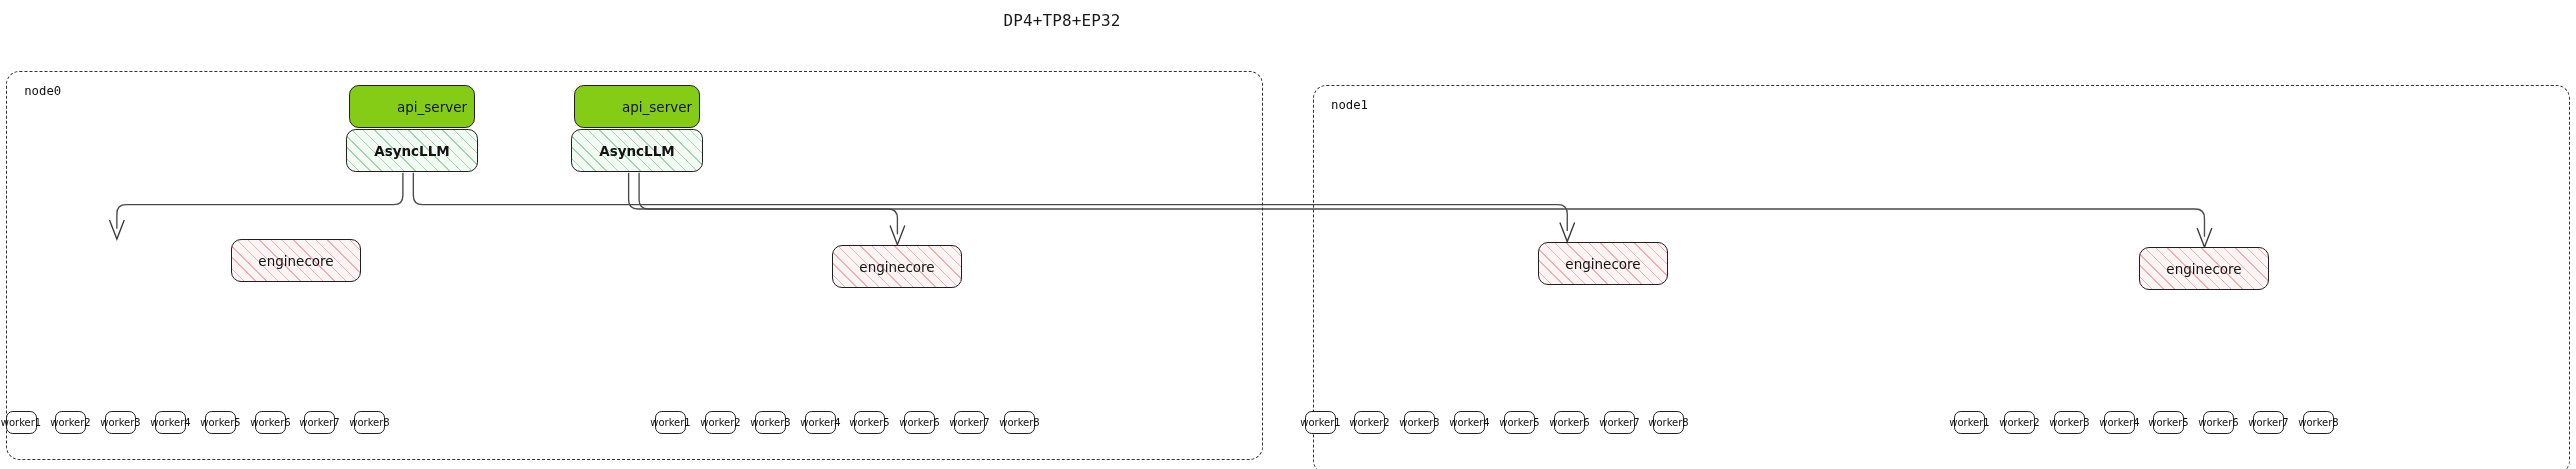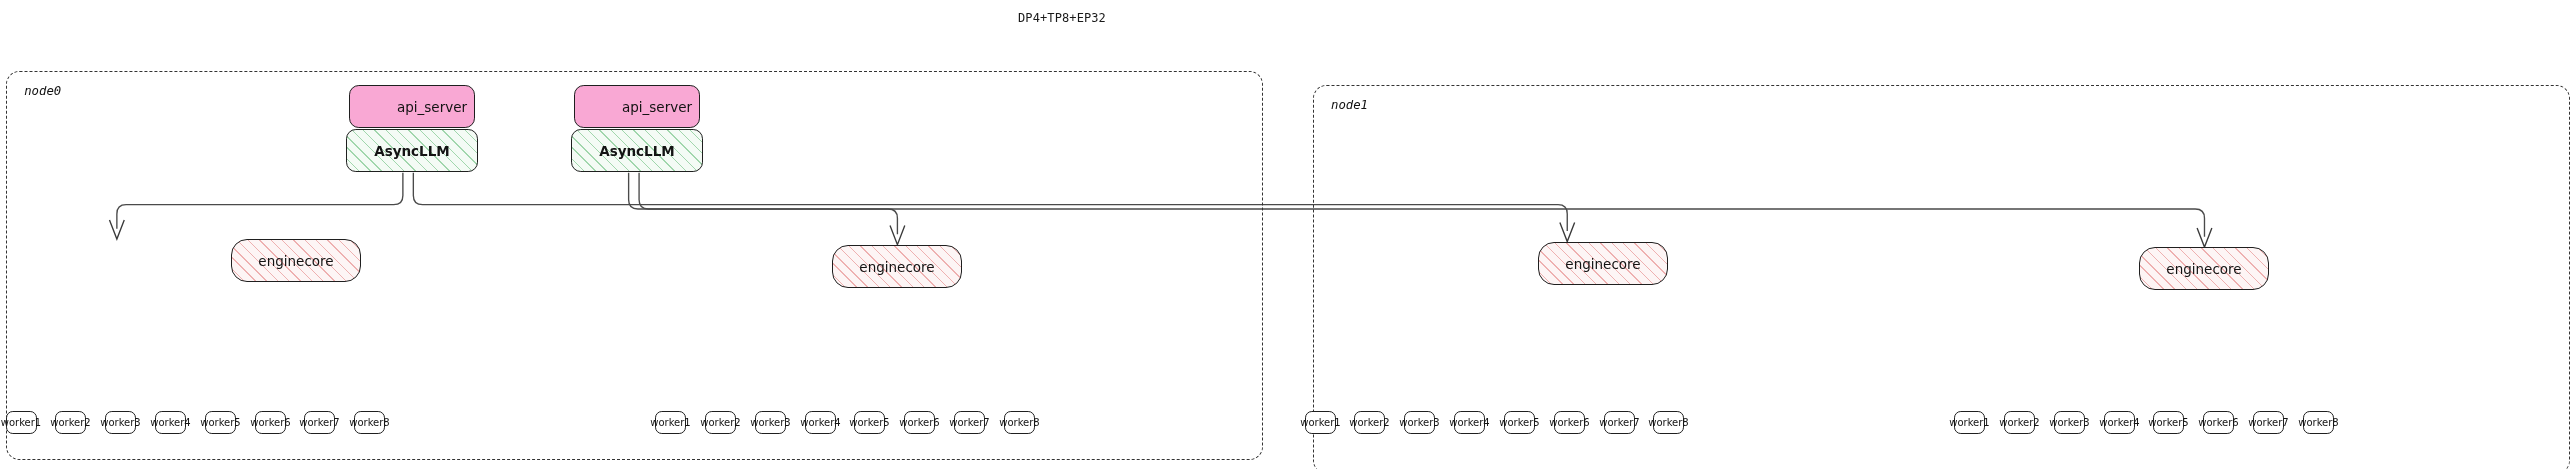--- a/index.html
+++ b/index.html
@@ -23,34 +23,33 @@
   }
 
   
   .diagram-title {
     position: absolute;
     left: 0;
     top: 11px;
     width: 2124px;
     text-align: center;
     font-family: "DejaVu Sans Mono", monospace;
-    font-size: 12px;
+    font-size: 16px;
     color: #1a1a1a;
     letter-spacing: 0.1px;
     white-space: nowrap;
   }
 
   
   .node-cluster {
     position: absolute;
     border: 1.5px dashed #333333;
     border-radius: 13.5px;
     box-sizing: border-box;
     background: transparent;
-    font-style: italic;
   }
   .node-cluster-label {
     position: absolute;
     left: 17px;
     top: 12.3px;
     font-family: "DejaVu Sans Mono", monospace;
     font-size: 12.3px;
     color: #111111;
     white-space: nowrap;
   }
@@ -64,39 +63,39 @@
     display: flex;
     align-items: center;
     justify-content: center;
     font-size: 13.5px;
     color: #131313;
     white-space: nowrap;
     background: #ffffff;
   }
 
   .box.api-server {
-    background: #f9a8d4;
+    background: #84cc16;
     border-radius: 9.8px;
     padding-left: 40px;
   }
 
   .box.asyncllm {
     border-radius: 9.8px;
     background-color: #f4fbf5;
     background-image: repeating-linear-gradient(
         45deg,
         rgba(92, 184, 112, 0.55) 0px,
         rgba(92, 184, 112, 0.55) 1px,
         rgba(0,0,0,0) 1px,
         rgba(0,0,0,0) 8px);
     font-weight: bold;
   }
 
   .box.enginecore {
-    border-radius: 16px;
+    border-radius: 10px;
     background-color: #fdf5f5;
     background-image: repeating-linear-gradient(
         45deg,
         rgba(226, 120, 120, 0.55) 0px,
         rgba(226, 120, 120, 0.55) 1px,
         rgba(0,0,0,0) 1px,
         rgba(0,0,0,0) 8px);
   }
 
   .box.worker {

